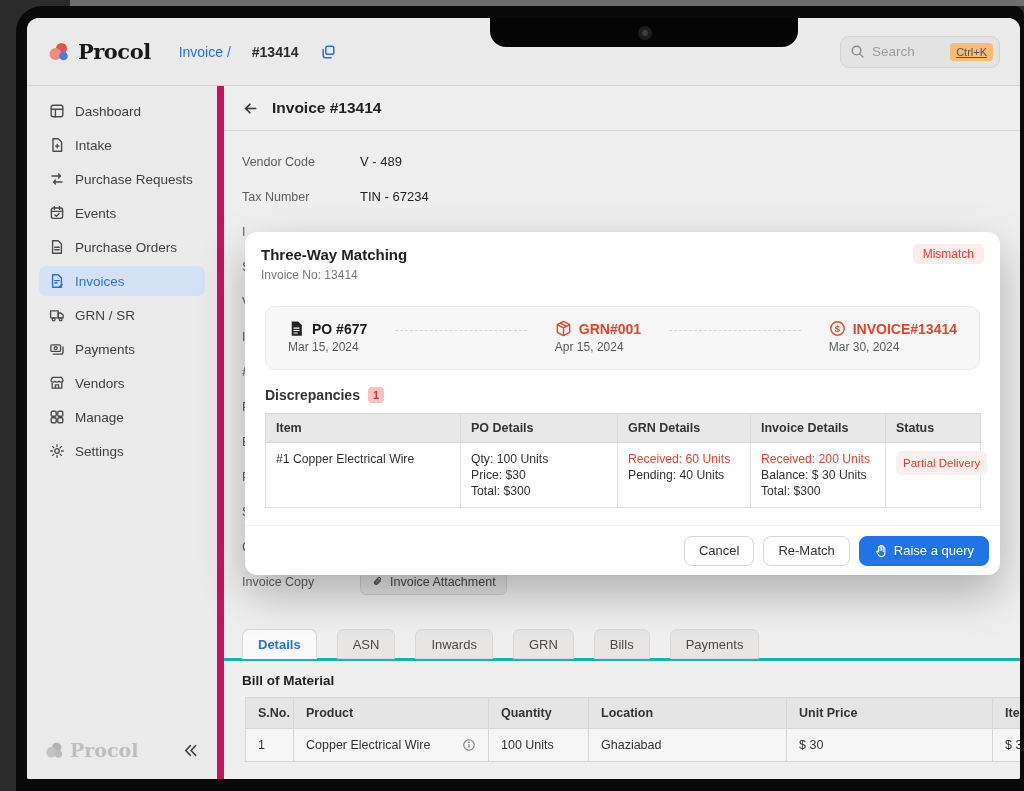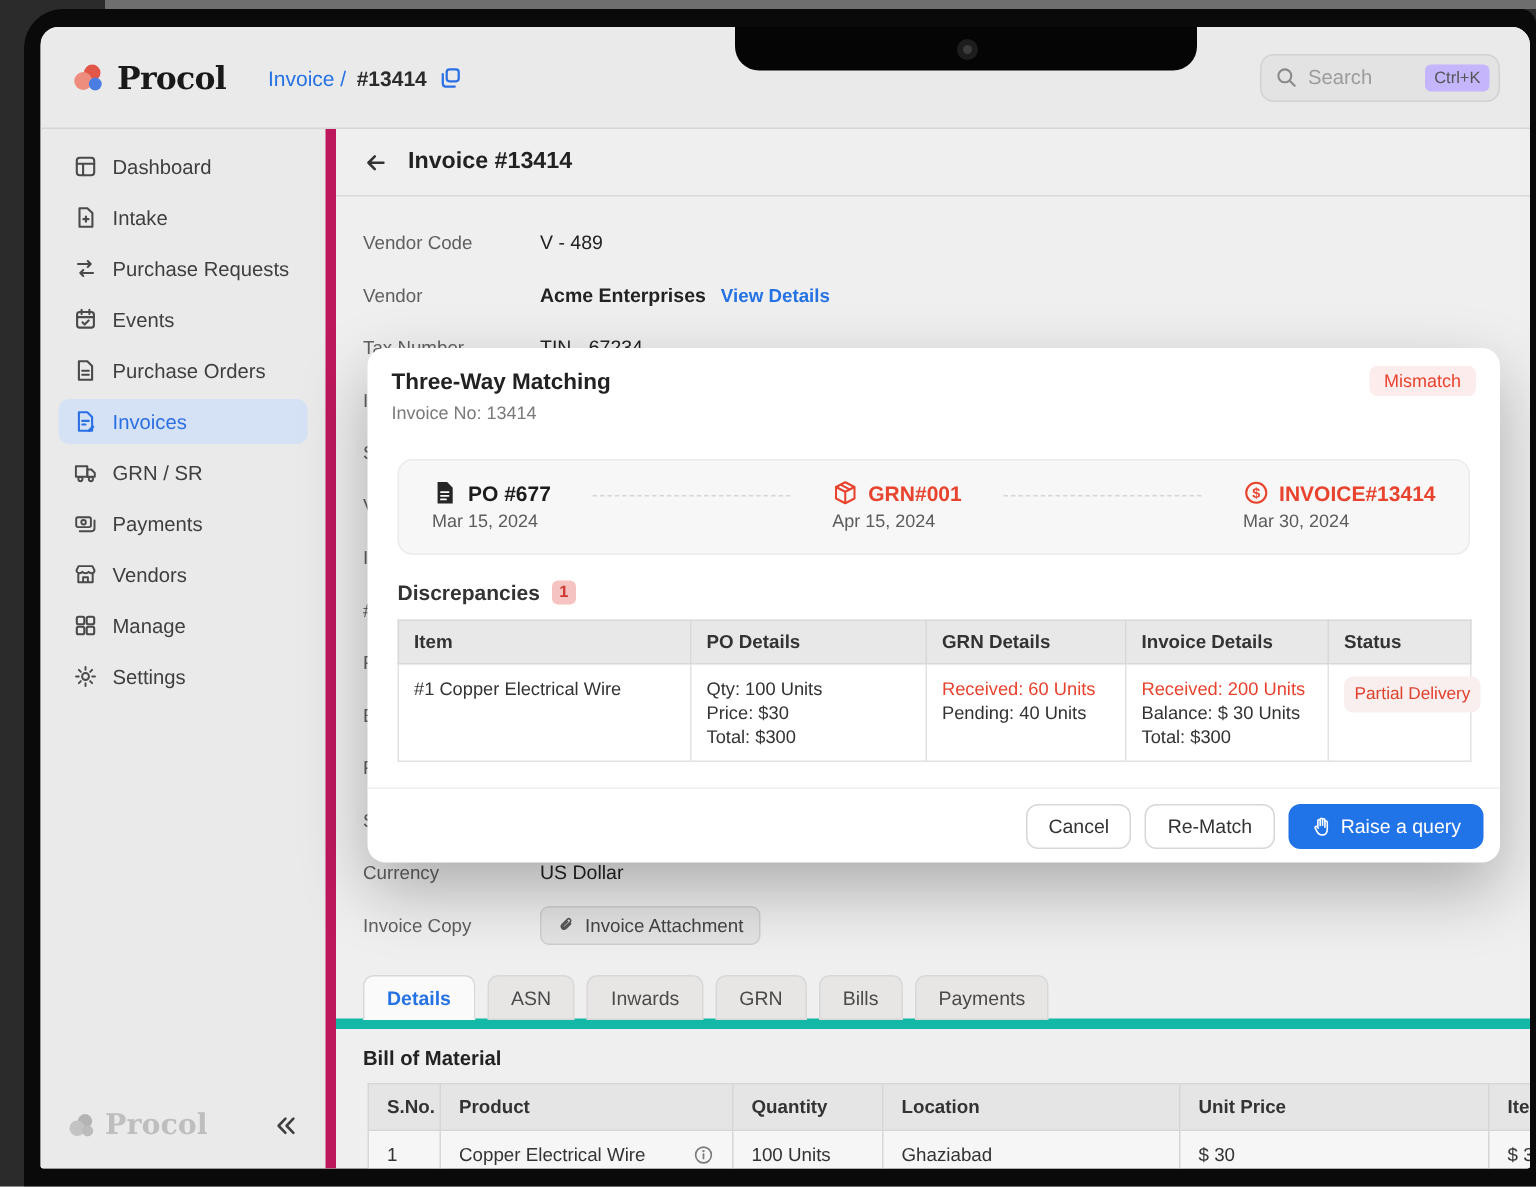--- a/index.html
+++ b/index.html
@@ -11,27 +11,27 @@
   .bezel { position:absolute; top:6px; left:16px; right:0; bottom:0; background:#0a0a0a; border-radius:26px 10px 0 0; }
   .screen { position:absolute; top:18px; left:27px; width:993px; height:761px; background:#efeeee; border-radius:12px 12px 2px 2px; overflow:hidden; }
   .notch { position:absolute; top:0; left:463px; width:308px; height:29px; background:#050505; border-radius:0 0 16px 16px; z-index:50; }
   .camera { position:absolute; left:148px; top:8px; width:14px; height:14px; border-radius:50%; background:#1d1d1d; }
   .camera::after { content:""; position:absolute; left:4px; top:4px; width:6px; height:6px; border-radius:50%; background:#3c3c3c; }
 
   
   .topbar { height:68px; background:#ebeaea; border-bottom:1px solid #d6d5d5; display:flex; align-items:center; padding:0 10px 0 21px; }
   .logo { display:flex; align-items:center; gap:8px; }
   .logo-text { font-family:"DejaVu Serif","Liberation Serif",serif; font-weight:bold; font-size:21px; color:#191919; letter-spacing:-.5px; }
-  .breadcrumb { display:flex; align-items:flex-end; gap:7px; margin-left:28px; font-size:14px; }
+  .breadcrumb { display:flex; align-items:flex-end; gap:21px; margin-left:28px; font-size:14px; }
   .crumb-section { color:#2472e4; }
   .crumb-id { color:#2b2b2b; font-weight:600; }
   .search { margin-left:auto; margin-right:10px; width:160px; height:32px; background:#e4e3e3; border:1px solid #d2d1d1; border-radius:9px; display:flex; align-items:center; gap:7px; padding:0 6px 0 9px; }
   .search input { border:none; outline:none; background:transparent; flex:1; min-width:0; font-size:13.5px; color:#444; font-family:inherit; }
   .search input::placeholder { color:#9d9c9c; }
-  .kbd { background:#c4b5fd; border-radius:4px; font-size:11px; color:#555; padding:3px 6px; white-space:nowrap; }
+  .kbd { background:#fdba74; border-radius:4px; font-size:11px; color:#555; padding:3px 6px; white-space:nowrap;text-decoration:underline; }
 
   
   .app-body { display:flex; height:693px; }
   .sidebar { width:197px; background:#ebeaea; border-right:7px solid #be185d; padding:10px 12px 12px; display:flex; flex-direction:column; }
   .nav-item { height:30px; margin-bottom:4px; border-radius:7px; display:flex; align-items:center; gap:10px; padding:0 10px; font-size:13.5px; color:#3f3f3f; cursor:pointer; }
   .nav-item svg { flex:0 0 16px; }
   .nav-item.active { background:#d5e2f5; color:#2b6fe4; font-weight:500; }
   .sidebar-footer { margin-top:auto; display:flex; align-items:center; justify-content:space-between; padding:0 6px 6px 6px; }
   .footer-logo { display:flex; align-items:center; gap:6px; opacity:.75; }
   .footer-logo-text { font-family:"DejaVu Serif","Liberation Serif",serif; font-weight:bold; font-size:19px; color:#b1b0b0; }
@@ -41,21 +41,21 @@
   .page-title { font-size:15.5px; font-weight:bold; color:#222; }
 
   .fields { padding:13px 0 0 18px; }
   .field-row { height:35px; display:flex; align-items:center; }
   .field-label { width:118px; font-size:12.5px; color:#5f5f5f; flex:none; }
   .field-value { font-size:13px; color:#222; }
   .field-value.bold { font-weight:bold; }
   .link { color:#2472e4; font-weight:600; font-size:12.5px; margin-left:10px; cursor:pointer; }
   .attach-chip { display:inline-flex; align-items:center; gap:6px; background:#e4e3e3; border:1px solid #cfcece; border-radius:6px; padding:5px 10px; font-size:12.5px; color:#444; cursor:pointer; }
 
-  .tabs-wrap { margin-top:16px; padding-left:18px; border-bottom:7px solid #14b8a6; display:flex; gap:8px; }
+  .tabs-wrap { margin-top:30px; padding-left:18px; border-bottom:3px solid #14b8a6; display:flex; gap:20px; }
   .tab { height:30px; margin-bottom:-1px; display:flex; align-items:center; padding:0 15px; font-size:13px; color:#4a4a4a; background:#e7e6e5; border:1px solid #d9d8d8; border-radius:7px 7px 0 0; cursor:pointer; }
   .tab.active { background:#fafafa; color:#2472e4; font-weight:600; border-bottom-color:#fafafa; }
 
   .bom-title { margin:12px 0 0 18px; font-size:13.5px; font-weight:bold; color:#222; }
   .bom-table { margin:9px 0 0 21px; width:900px; border-collapse:collapse; table-layout:fixed; }
   .bom-table th { background:#e6e5e5; font-size:12.5px; font-weight:bold; color:#333; text-align:left; padding:8px 12px; border:1px solid #d7d6d6; }
   .bom-table td { background:#f7f6f6; font-size:12.5px; color:#333; padding:9px 12px; border:1px solid #d7d6d6; }
   .cell-flex { display:flex; align-items:center; justify-content:space-between; }
 
   
@@ -234,25 +234,20 @@
         <svg width="17" height="17" viewBox="0 0 16 16" fill="none" stroke="#333" stroke-width="1.6" stroke-linecap="round" stroke-linejoin="round">
             <path d="M12.8 8H3.4M7.4 4L3.4 8l4 4"></path>
           </svg>
         <span class="page-title">Invoice #13414</span>
       </div>
 
       <div class="fields">
         <div class="field-row">
           <span class="field-label">Vendor Code</span>
           <span class="field-value">V - 489</span>
-        </div>
-        <div class="field-row">
-          <span class="field-label">Vendor</span>
-          <span class="field-value bold">Acme Enterprises</span>
-          <span class="link">View Details</span>
         </div>
         <div class="field-row">
           <span class="field-label">Tax Number</span>
           <span class="field-value">TIN - 67234</span>
         </div>
         <div class="field-row">
             <span class="field-label">I</span>
           </div>
         <div class="field-row">
             <span class="field-label">S</span>

